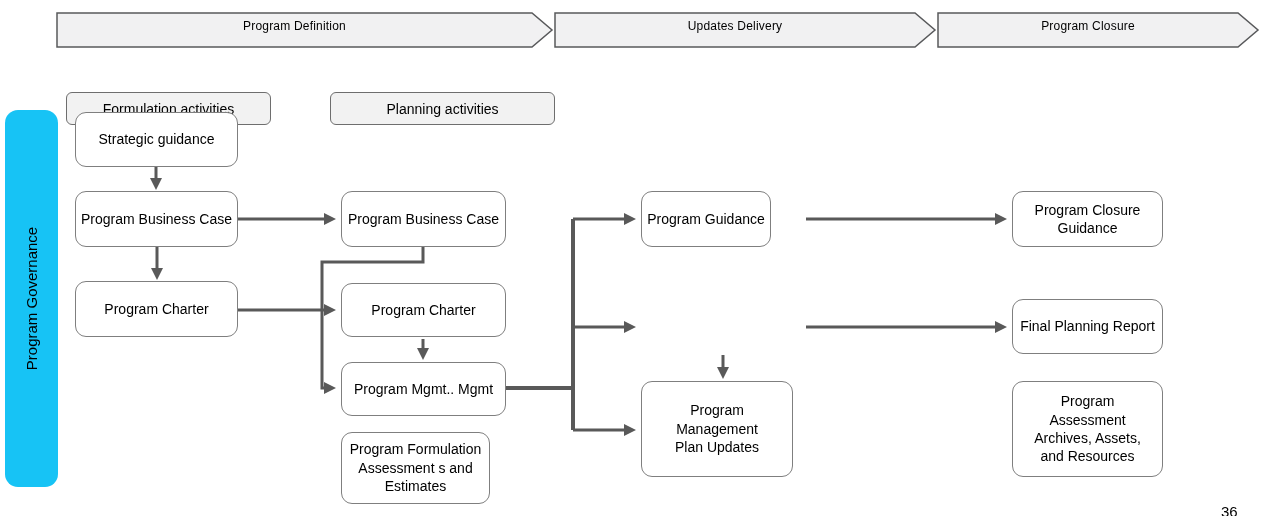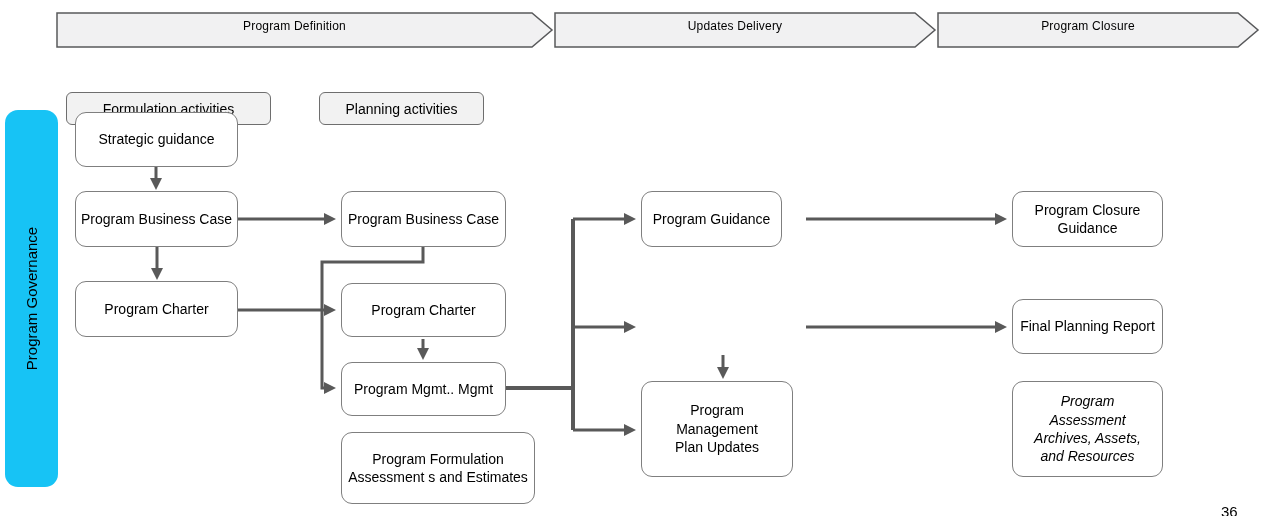--- a/index.html
+++ b/index.html
@@ -20,21 +20,21 @@
   .gov-bar{
     position:absolute;left:5px;top:110px;width:53px;height:377px;
     background:#17c3f5;border-radius:13px;display:flex;align-items:center;justify-content:center;
   }
   .gov-label{transform:rotate(-90deg);white-space:nowrap;font-size:15px;color:#000;}
   .node{
     position:absolute;background:#ffffff;border:1.4px solid #7f7f7f;border-radius:11px;
     display:flex;align-items:center;justify-content:center;text-align:center;
     font-size:14px;line-height:1.32;padding:2px 4px;box-sizing:border-box;white-space:pre-line;
   }
-  .node.narrow-wrap{padding:2px 20px;font-style:italic;}
+  .node.narrow-wrap{padding:2px 20px;}
   .page-num{position:absolute;left:1221px;top:503px;font-size:15px;color:#000;}
 </style>
 </head>
 <body>
 
 <div class="canvas">
 
   <div class="gov-bar">
     <span class="gov-label">Program Governance</span>
   </div>
@@ -67,32 +67,32 @@
       <path d="M806 219 H998" marker-end="url(#arw)"></path>
       <path d="M806 327 H998" marker-end="url(#arw)"></path>
     </g>
   </svg>
 
   <div class="phase-label" style="left:57px;width:475px">Program Definition</div>
   <div class="phase-label" style="left:555px;width:360px">Updates Delivery</div>
   <div class="phase-label" style="left:938px;width:300px">Program Closure</div>
 
   <div class="activity" style="left:66px;width:205px">Formulation activities</div>
-  <div class="activity" style="left:319px;width:165px">Planning activities</div>
+  <div class="activity" style="left:330px;width:225px">Planning activities</div>
 
   <div class="node" style="left:75px;top:112px;width:163px;height:55px">Strategic guidance</div>
   <div class="node" style="left:75px;top:191px;width:163px;height:56px">Program Business Case</div>
   <div class="node" style="left:75px;top:281px;width:163px;height:56px">Program Charter</div>
 
   <div class="node" style="left:341px;top:191px;width:165px;height:56px">Program Business Case</div>
   <div class="node" style="left:341px;top:283px;width:165px;height:54px">Program Charter</div>
   <div class="node" style="left:341px;top:362px;width:165px;height:54px">Program Mgmt.. Mgmt</div>
-  <div class="node" style="left:341px;top:432px;width:194px;height:72px">Program Formulation Assessment s and Estimates</div>
+  <div class="node" style="left:341px;top:432px;width:149px;height:72px">Program Formulation Assessment s and Estimates</div>
 
-  <div class="node" style="left:641px;top:191px;width:141px;height:56px">Program  Guidance</div>
+  <div class="node" style="left:641px;top:191px;width:130px;height:56px">Program  Guidance</div>
   <div class="node" style="left:641px;top:381px;width:152px;height:96px;padding:2px 20px">Program Management Plan Updates</div>
 
   <div class="node" style="left:1012px;top:191px;width:151px;height:56px">Program Closure Guidance</div>
   <div class="node" style="left:1012px;top:299px;width:151px;height:55px">Final Planning Report</div>
   <div class="node narrow-wrap" style="left:1012px;top:381px;width:151px;height:96px">Program Assessment Archives, Assets, and Resources</div>
 
   <div class="page-num">36</div>
 
 </div>
 

